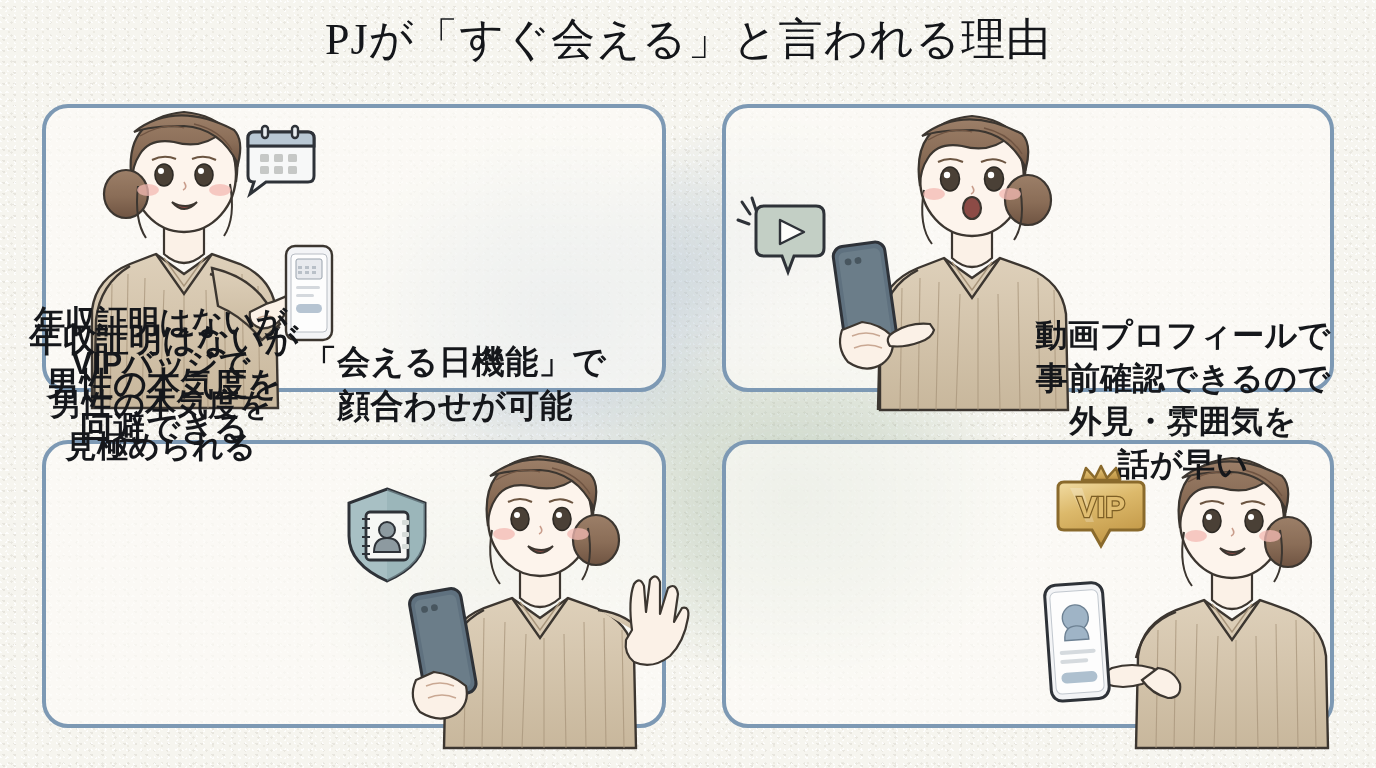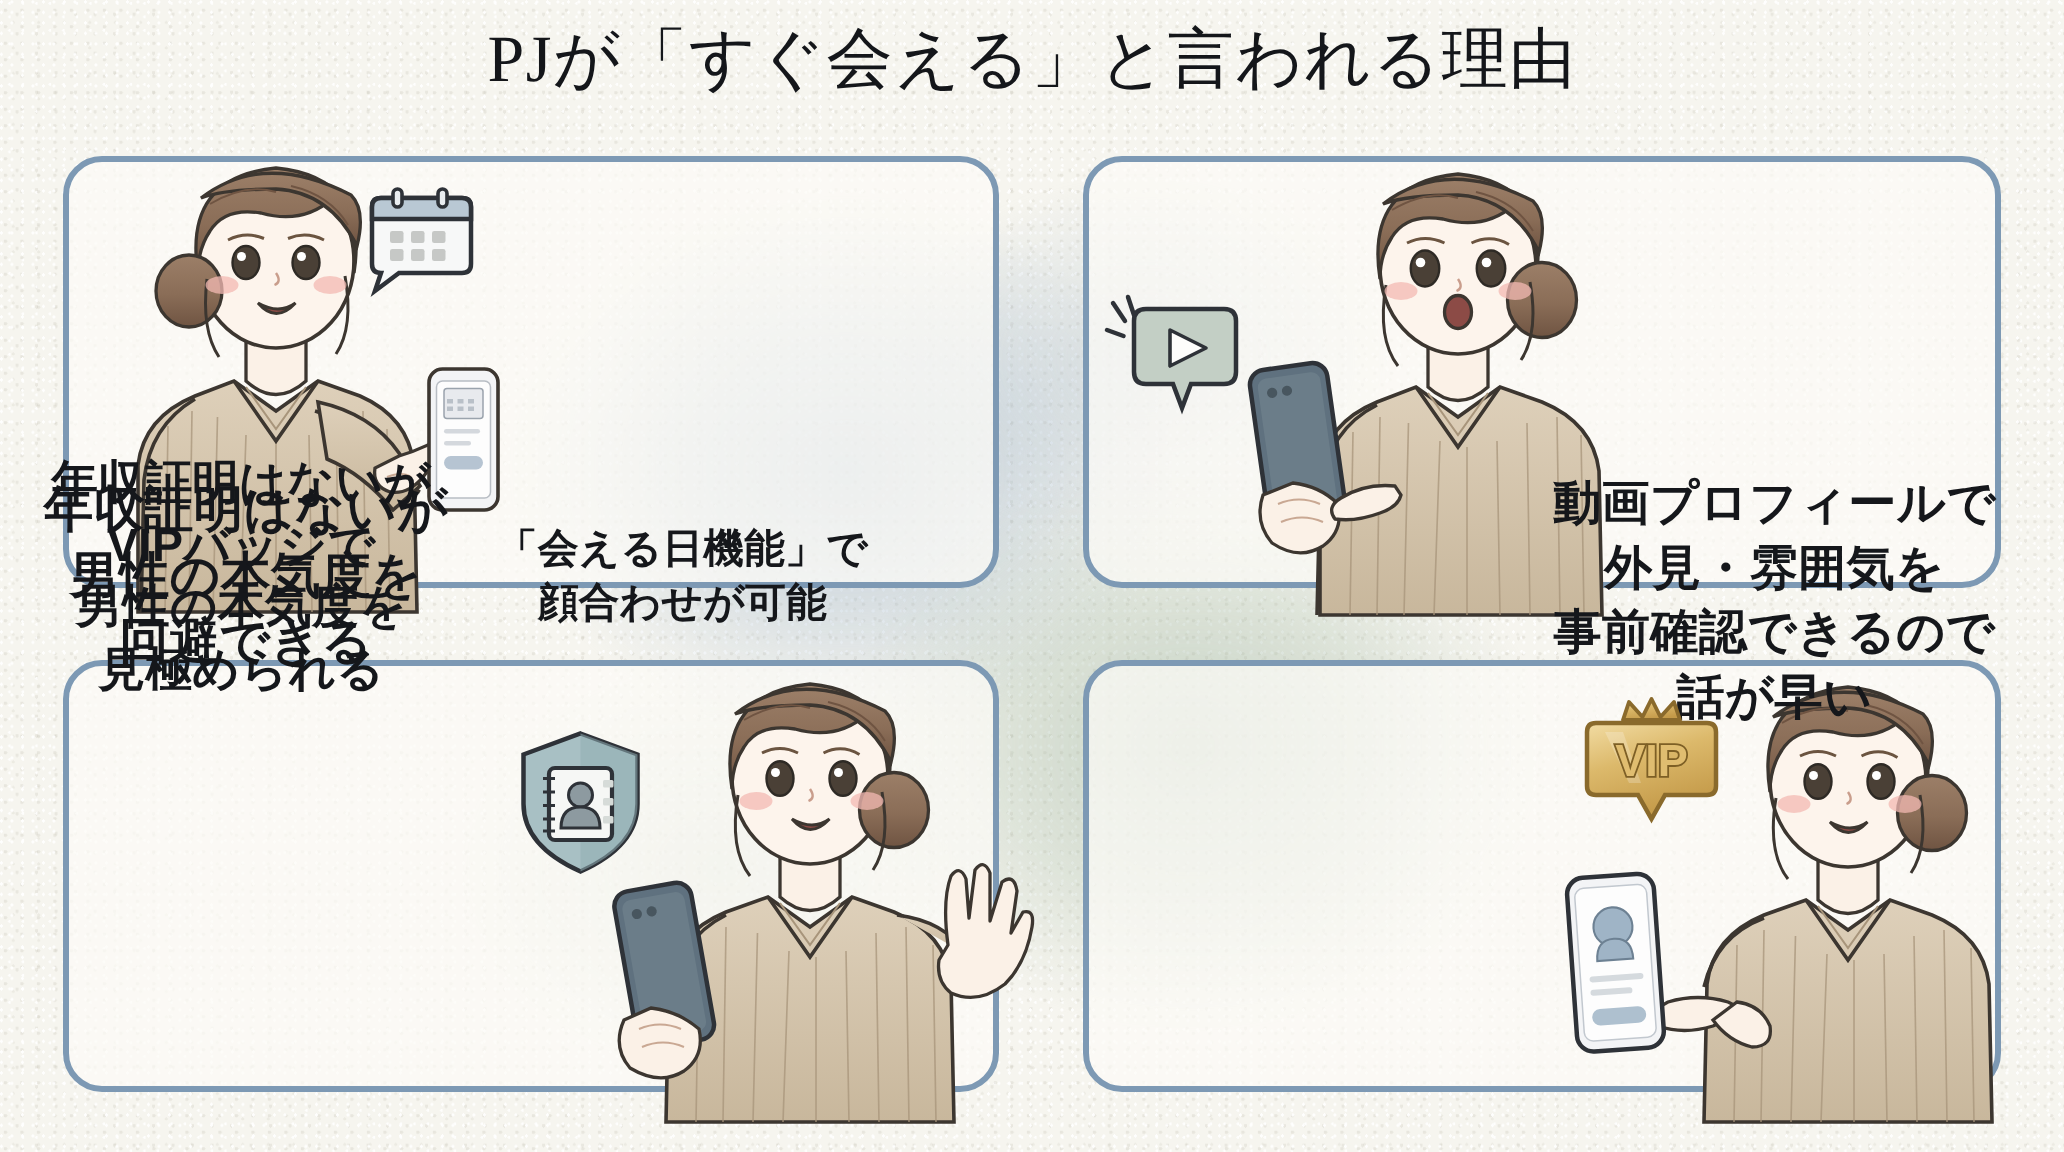--- a/index.html
+++ b/index.html
@@ -86,21 +86,21 @@
     position:absolute;
     font-family:"Liberation Sans","DejaVu Sans",sans-serif;
     font-weight:bold;
     color:#15171b;
     text-align:center;
     line-height:1.34;
     letter-spacing:.01em;
     z-index:25;
     white-space:nowrap;
   }
-  .cap-1{ left:300px; top:50%; transform:translateY(-50%); width:310px; font-size:27px;font-family:Liberation Serif, serif; }
+  .cap-1{ left:300px; top:50%; transform:translateY(-50%); width:310px; font-size:33px; }
   .cap-2{ right:18px; top:50%; transform:translateY(-50%); width:350px; font-size:32px;margin-top:16px; }
   .cap-3{ left:14px;  top:50%; transform:translateY(-50%); width:300px; font-size:33px; }
   .cap-4{ left:16px;  top:50%; transform:translateY(-50%); width:290px; font-size:31px; }
   .caption .ln{ display:block; }
 
   
   .figure{ position:absolute; z-index:20; }
   .fig-1{ left:34px;  top:78px;  width:300px; height:330px; }
   .fig-2{ left:822px; top:80px;  width:300px; height:330px; }
   .fig-3{ left:392px; top:418px; width:300px; height:330px; }
@@ -304,22 +304,22 @@
           <path d="M2 24 L13 28"></path>
           <path d="M16 2 L20 14"></path>
       </g>
       <path d="M28 10 H80 Q88 10 88 18 V52 Q88 60 80 60 H58 L52 76 L46 60 H28 Q20 60 20 52 V18 Q20 10 28 10 Z" fill="#c3cfc5" stroke="#2e3238" stroke-width="3"></path>
       <path d="M44 24 L68 36 L44 48 Z" fill="#fdfdfb" stroke="#2e3238" stroke-width="2.4" stroke-linejoin="round"></path>
     </svg>
   </div>
 
   <div class="caption cap-2">
     <span class="ln">動画プロフィールで</span>
+    <span class="ln">事前確認できるので</span>
     <span class="ln">外見・雰囲気を</span>
-    <span class="ln">事前確認できるので</span>
     <span class="ln">話が早い</span>
   </div>
 
   <div class="card card-3">
     <div class="card-inner"></div>
   </div>
 
   <div class="figure fig-3">
     <svg viewBox="0 0 300 330" width="300" height="330">
       <path d="M52 330 L54 236 Q58 204 92 190 L120 180 L148 200 L176 180 L204 190 Q238 204 242 236 L244 330 Z" fill="url(#swG)" stroke="#3c3630" stroke-width="2.4"></path>

